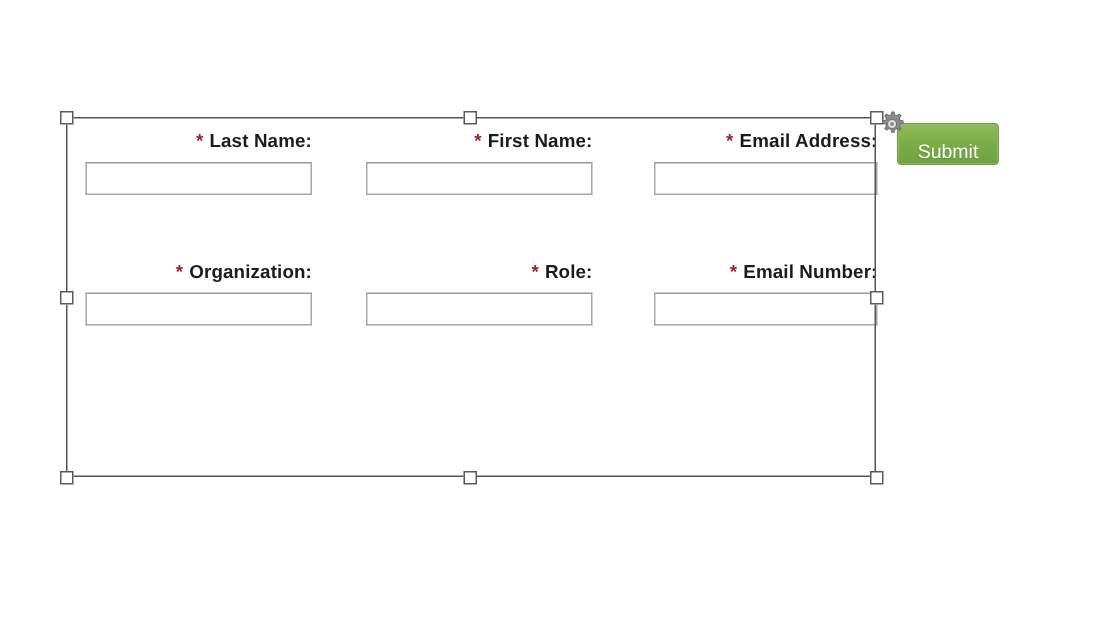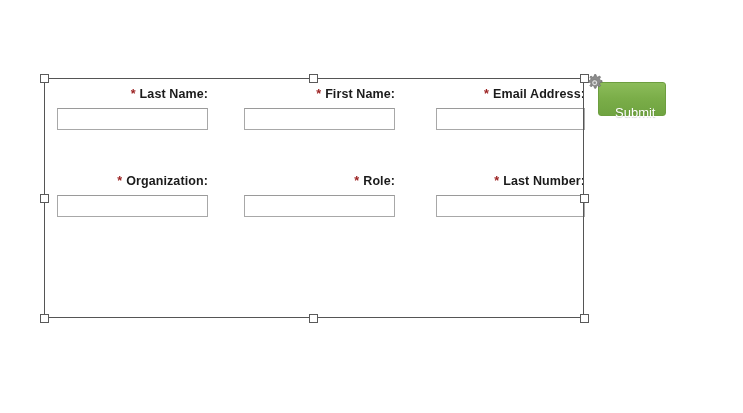--- a/index.html
+++ b/index.html
@@ -126,21 +126,21 @@
     border-radius: 3px;
     color: #ffffff;
     font-family: "Liberation Sans", sans-serif;
     font-size: 13px;
     font-weight: normal;
     text-align: center;
     line-height: 27px;
     cursor: pointer;
     box-sizing: border-box;
     text-shadow: 0 1px 1px rgba(0,0,0,0.18);
-    padding: 16px;
+    padding: 4px;
   }
 </style>
 </head>
 <body>
 
 <div id="canvas">
 
   <div class="form-area">
 
     <div class="field f-last">
@@ -173,21 +173,21 @@
 
     <div class="field f-role">
       <div class="field-label">
         <span class="req-star">*</span><span>Role:</span>
       </div>
       <input class="text-input w-short" type="text" value="" style="">
     </div>
 
     <div class="field f-phone">
       <div class="field-label">
-        <span class="req-star">*</span><span>Last Number:</span>
+        <span class="req-star">*</span><span>Email Number:</span>
       </div>
       <input class="text-input w-long" type="text" value="" style="">
     </div>
 
   </div>
 
   <div class="selection-frame"></div>
 
   <div class="handle" style="left:40px;  top:74px;"></div>
   <div class="handle" style="left:309px; top:74px;"></div>

